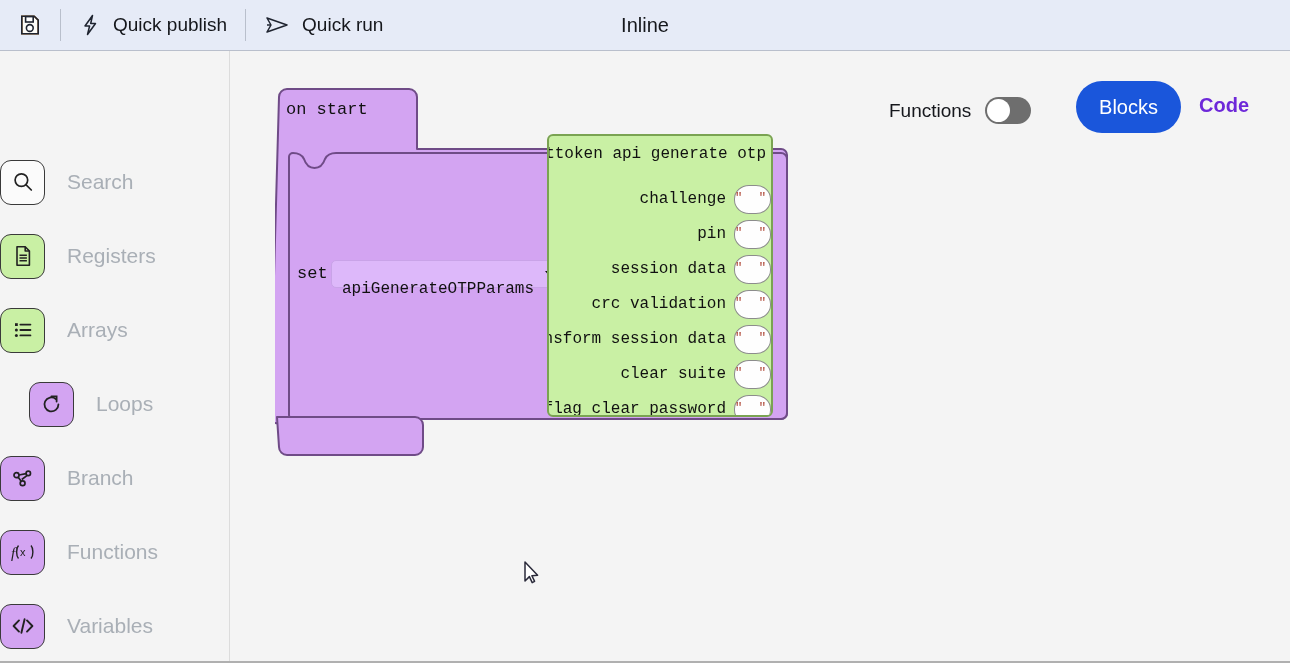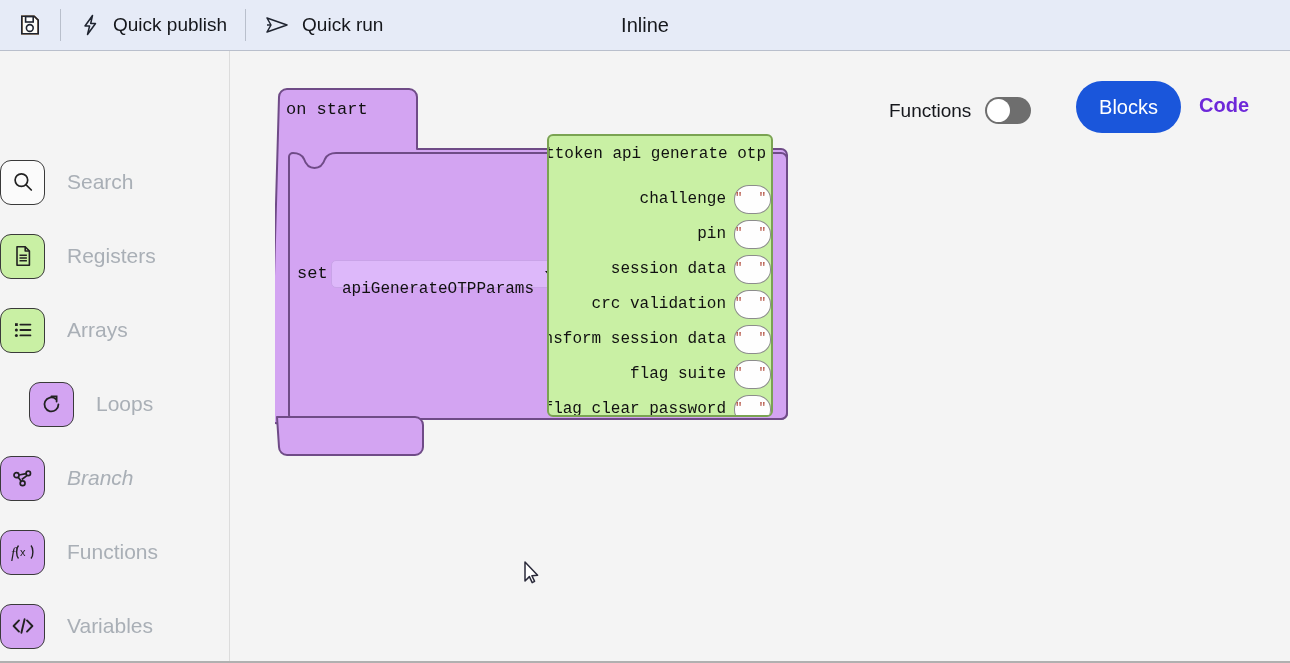--- a/index.html
+++ b/index.html
@@ -319,21 +319,21 @@
     <div class="cat-row" style="top:316px;margin-left:29px;">
       <span class="cat-icon purple">
         <svg width="25" height="25" viewBox="0 0 25 25" fill="none" stroke="#222" stroke-width="1.8" stroke-linecap="round">
           <path d="M19.4 12.4a7 7 0 1 1-2.6-5.4"></path>
           <path d="M12.4 4.4h5.2v5.2"></path>
         </svg>
       </span>
       <span class="cat-label">Loops</span>
     </div>
 
-    <div class="cat-row" style="top:390px;font-style:italic;">
+    <div class="cat-row" style="top:390px;">
       <span class="cat-icon purple">
         <svg width="25" height="25" viewBox="0 0 25 25" fill="none" stroke="#222" stroke-width="1.7">
           <circle cx="6.5" cy="9.2" r="2.5"></circle>
           <circle cx="18.3" cy="7.4" r="2.2"></circle>
           <circle cx="12.6" cy="17.2" r="2.4"></circle>
           <path d="M9 9 16.1 7.7M8.2 11.2l3 4.1"></path>
           <path d="M11.8 13.5 17.2 9.4"></path>
         </svg>
       </span>
       <span class="cat-label">Branch</span>
@@ -504,21 +504,21 @@
       </div>
 
       <div class="api-row" style="top:188px;">
         <span class="api-row-label">transform session data</span>
         <span class="api-row-input">
           <span class="quote-pair">" "</span>
         </span>
       </div>
 
       <div class="api-row" style="top:223px;">
-        <span class="api-row-label">flag suite</span>
+        <span class="api-row-label">clear suite</span>
         <span class="api-row-input">
           <span class="quote-pair">" "</span>
         </span>
       </div>
 
       <div class="api-row" style="top:258px;">
         <span class="api-row-label">flag clear password</span>
         <span class="api-row-input">
           <span class="quote-pair">" "</span>
         </span>

